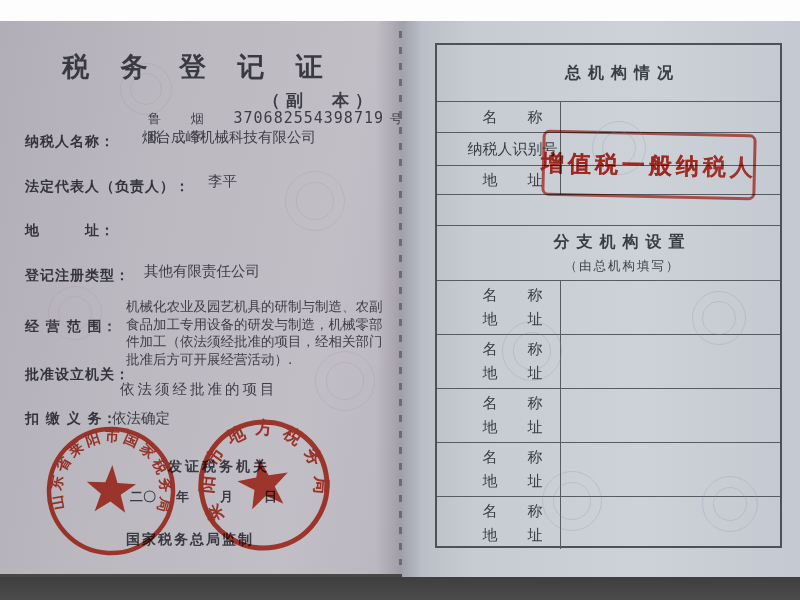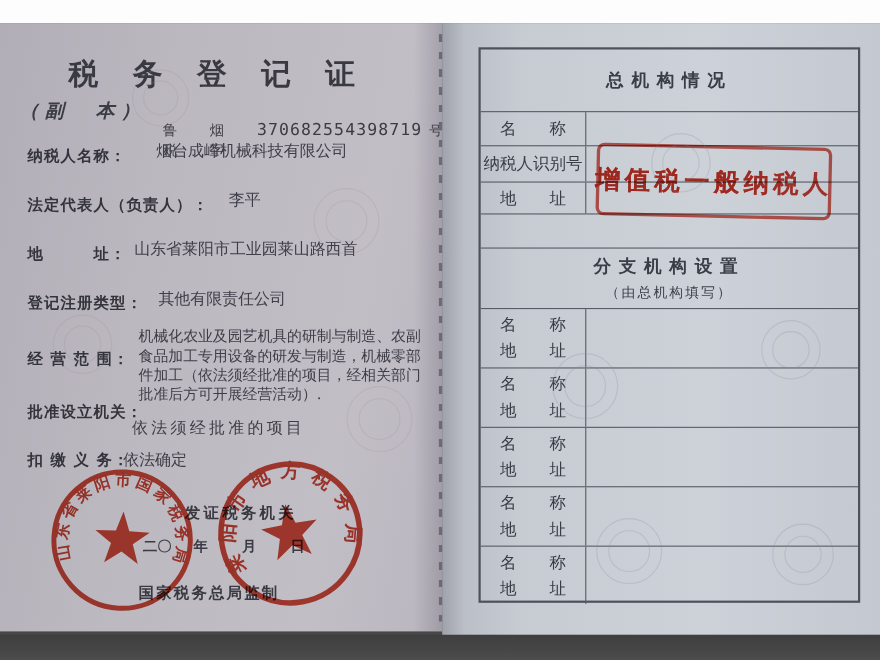--- a/index.html
+++ b/index.html
@@ -26,40 +26,40 @@
   .wm{position:absolute;border-radius:50%;pointer-events:none;}
   .wm i{position:absolute;left:18%;top:18%;right:18%;bottom:18%;border-radius:50%;
        border:1px solid inherit;border:inherit;display:block;}
   .wm-l{border:1.5px solid rgba(160,135,150,.22);}
   .wm-r{border:1.5px solid rgba(130,140,165,.25);}
 
   
   .abs{position:absolute;}
   .title{width:360px;left:18px;top:28px;text-align:center;font-size:27px;font-weight:bold;
        letter-spacing:11px;color:#393941;font-family:"DejaVu Serif",serif;}
-  .subtitle{width:360px;left:18px;top:68px;text-align:left;font-size:17px;font-weight:bold;
-       letter-spacing:6px;color:#3c3c44;font-family:"DejaVu Serif",serif;font-style:italic;}
+  .subtitle{width:360px;left:18px;top:68px;text-align:right;font-size:17px;font-weight:bold;
+       letter-spacing:6px;color:#3c3c44;font-family:"DejaVu Serif",serif;}
   .serial{left:148px;top:88px;display:flex;align-items:baseline;gap:18px;color:#3c3c44;}
   .serial .rg{font-size:13px;font-family:"DejaVu Serif",serif;}
   .serial .num{font-size:15px;letter-spacing:1px;font-family:"DejaVu Sans Mono",monospace;}
   .serial .sfx{font-size:12px;margin-left:-12px;font-family:"DejaVu Serif",serif;}
   .lbl{font-size:14px;color:#34343c;font-family:"DejaVu Serif",serif;font-weight:bold;
        letter-spacing:1px;white-space:nowrap;}
   .val{font-size:14.5px;color:#3e3e48;font-family:"DejaVu Serif",serif;white-space:nowrap;}
   .val-block{width:258px;white-space:normal;line-height:17.5px;font-size:13.5px;}
   .issuer{font-size:14px;letter-spacing:3px;color:#393941;font-family:"DejaVu Serif",serif;font-weight:bold;}
   .dateln{font-size:13px;color:#3a3a42;font-family:"DejaVu Serif",serif;font-weight:bold;}
   .footer-l{font-size:14px;letter-spacing:2px;color:#393941;font-family:"DejaVu Serif",serif;font-weight:bold;}
 
   .stamp{position:absolute;mix-blend-mode:multiply;opacity:.93;}
 
   
   .t{position:absolute;left:33px;top:22px;width:347px;height:505px;box-sizing:border-box;
      border:2px solid #4c515a;}
-  .tr{position:relative;box-sizing:border-box;border-top:1px solid #575c64;display:flex;}
+  .tr{position:relative;box-sizing:border-box;border-top:1px solid #575c64;display:flex;padding-left:28px;}
   .tr.first{border-top:none;}
   .tc-label{width:96px;box-sizing:border-box;border-right:1px solid #575c64;display:flex;
      flex-direction:column;align-items:center;justify-content:center;gap:9px;}
   .tc-value{flex:1;}
   .t-head{display:flex;flex-direction:column;align-items:center;justify-content:center;gap:5px;}
   .t-title{font-size:16px;font-weight:bold;letter-spacing:7px;color:#383d46;
      font-family:"DejaVu Serif",serif;}
   .t-sub{font-size:12.5px;letter-spacing:2px;color:#3c414a;font-family:"DejaVu Serif",serif;}
   .cell-lbl{font-size:15px;color:#383d46;font-family:"DejaVu Serif",serif;font-weight:normal;
      white-space:nowrap;line-height:1;}
@@ -89,21 +89,20 @@
       <span class="sfx">号</span>
     </div>
 
     <span class="abs lbl" style="left:25px;top:112px">纳税人名称：</span>
     <span class="abs val" style="left:142px;top:107px">烟台成峰机械科技有限公司</span>
 
     <span class="abs lbl" style="left:25px;top:157px">法定代表人（负责人）：</span>
     <span class="abs val" style="left:208px;top:151px">李平</span>
 
     <span class="abs lbl" style="left:25px;top:201px">地　　　址：</span>
-    <span class="abs val" style="left:122px;top:196px">山东省莱阳市工业园莱山路西首</span>
 
     <span class="abs lbl" style="left:25px;top:246px">登记注册类型：</span>
     <span class="abs val" style="left:144px;top:241px">其他有限责任公司</span>
 
     <span class="abs lbl" style="left:25px;top:297px">经 营 范 围：</span>
     <span class="abs val val-block" style="left:126px;top:277px">机械化农业及园艺机具的研制与制造、农副食品加工专用设备的研发与制造，机械零部件加工（依法须经批准的项目，经相关部门批准后方可开展经营活动）.</span>
 
     <span class="abs lbl" style="left:25px;top:345px">批准设立机关：</span>
     <span class="abs val" style="left:120px;top:359px;letter-spacing:3px">依法须经批准的项目</span>
 

